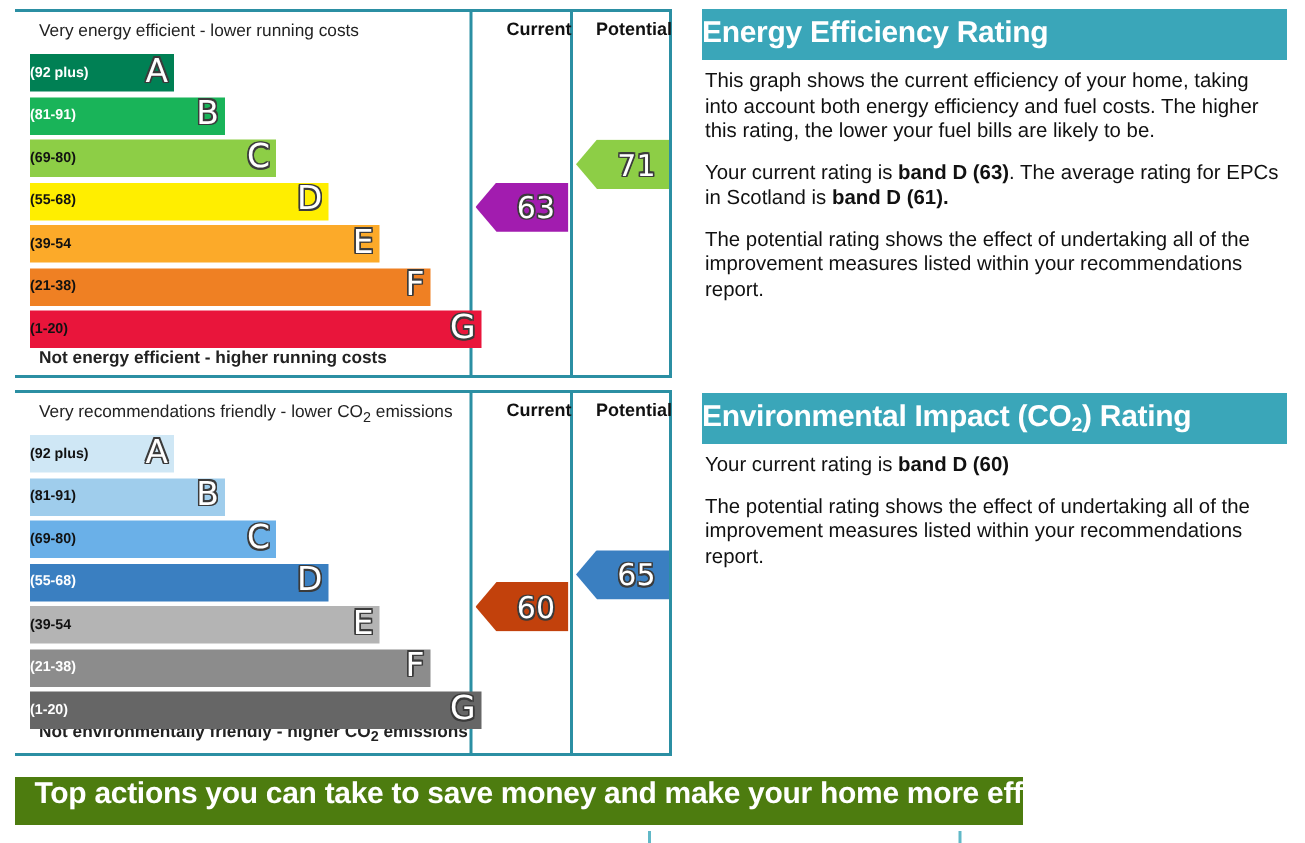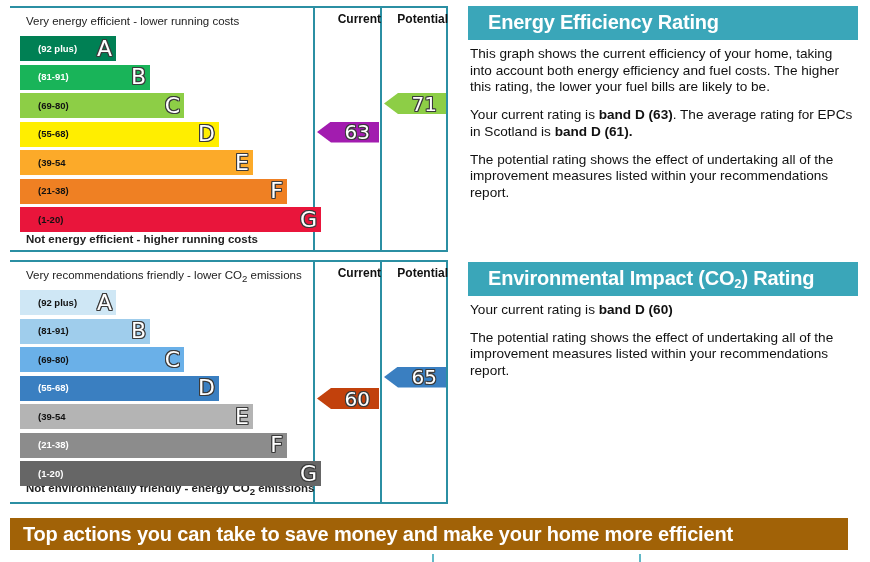--- a/index.html
+++ b/index.html
@@ -46,37 +46,37 @@
 
   
   .bands{position:absolute;left:10px;}
   .band{
     position:absolute;left:0;height:25px;
     display:flex;align-items:center;
     box-sizing:border-box;
   }
   .band-range{
     font-size:9.5px;font-weight:bold;
-    padding-left:18px;line-height:1;white-space:nowrap;
+    padding-left:0;line-height:1;white-space:nowrap;
   }
   .band-letter{
     position:absolute;right:4px;top:50%;transform:translateY(-52%);
     font-size:22px;font-weight:normal;line-height:1;
     color:#ffffff;
     text-shadow:
       -1px -1px 0 #3b3b3b, 1px -1px 0 #3b3b3b,
       -1px  1px 0 #3b3b3b, 1px  1px 0 #3b3b3b,
        0px -1px 0 #3b3b3b, 0px  1px 0 #3b3b3b,
       -1px  0px 0 #3b3b3b, 1px  0px 0 #3b3b3b;
     font-family:"DejaVu Sans", sans-serif;
   }
 
   
   .arrow{
-    position:absolute;height:21px;
+    position:absolute;height:33px;
     display:flex;align-items:center;justify-content:flex-end;
     padding-right:9px;
     box-sizing:border-box;
     clip-path:polygon(14px 0, 100% 0, 100% 100%, 14px 100%, 0 50%);
   }
   .arrow span{
     font-size:20px;line-height:1;
     color:#ffffff;
     font-family:"DejaVu Sans", sans-serif;
     text-shadow:
@@ -87,39 +87,39 @@
   }
 
   
   .panel{position:absolute;left:468px;width:390px;}
   #energy-panel{top:6px;}
   #co2-panel{top:262px;}
 
   .panel-head{
     background:#3aa6b9;color:#ffffff;
     font-size:20px;font-weight:bold;
-    padding:5px 0 6px 20px;
+    padding:5px 0 6px 0;
     line-height:1.15;
     letter-spacing:-0.2px;
   }
   .panel-head sub{font-size:13px;vertical-align:baseline;position:relative;top:3px;}
   .panel-body{padding:6px 2px 0 2px;}
   .panel-body p{
     margin:0 0 11px 0;
     font-size:13.6px;line-height:1.23;color:#111;
   }
   .panel-body p:last-child{margin-bottom:0;}
   .panel-body b{font-weight:bold;}
   .panel-body sub{font-size:10px;vertical-align:baseline;position:relative;top:3px;}
 
   
   #actions-banner{
-    position:absolute;left:10px;top:518px;width:838px;height:32px;
-    background:#a16207;
-    display:flex;align-items:center;
+    position:absolute;left:10px;top:518px;width:672px;height:32px;
+    background:#4d7c0f;
+    display:flex;
   }
   #actions-banner .banner-text{
     color:#ffffff;font-size:20px;font-weight:bold;
     padding-left:13px;letter-spacing:-0.2px;white-space:nowrap;
   }
 
   
   .table-stub{position:absolute;top:554px;width:2px;height:8px;background:#3aa6b9;opacity:.8;}
 </style>
 </head>
@@ -188,21 +188,21 @@
       <div class="frame-bottom-line"></div>
 
       <div class="vrule" style="left:303px;top:0;height:244px;"></div>
       <div class="vrule" style="left:370px;top:0;height:244px;"></div>
       <div class="vrule" style="left:436px;top:0;height:244px;"></div>
 
       <div class="col-head" style="left:305px;width:66px;">Current</div>
       <div class="col-head" style="left:372px;width:66px;">Potential</div>
 
       <div class="caption caption-top"><span>Very recommendations friendly - lower CO</span><sub>2</sub><span> emissions</span></div>
-      <div class="caption caption-bottom"><span>Not environmentally friendly - energy CO</span><sub>2</sub><span> emissions</span></div>
+      <div class="caption caption-bottom"><span>Not environmentally friendly - higher CO</span><sub>2</sub><span> emissions</span></div>
 
       <div class="bands" id="co2-bands" style="top:30px;width:302px;height:180px;">
           <div class="band" style="top: 0px; width: 96px; background: rgb(207, 231, 245);">
             <div class="band-range" style="color: rgb(17, 17, 17);">(92 plus)</div>
             <div class="band-letter">A</div>
           </div>
           <div class="band" style="top: 28.5px; width: 130px; background: rgb(159, 205, 236);">
             <div class="band-range" style="color: rgb(17, 17, 17);">(81-91)</div>
             <div class="band-letter">B</div>
           </div>

